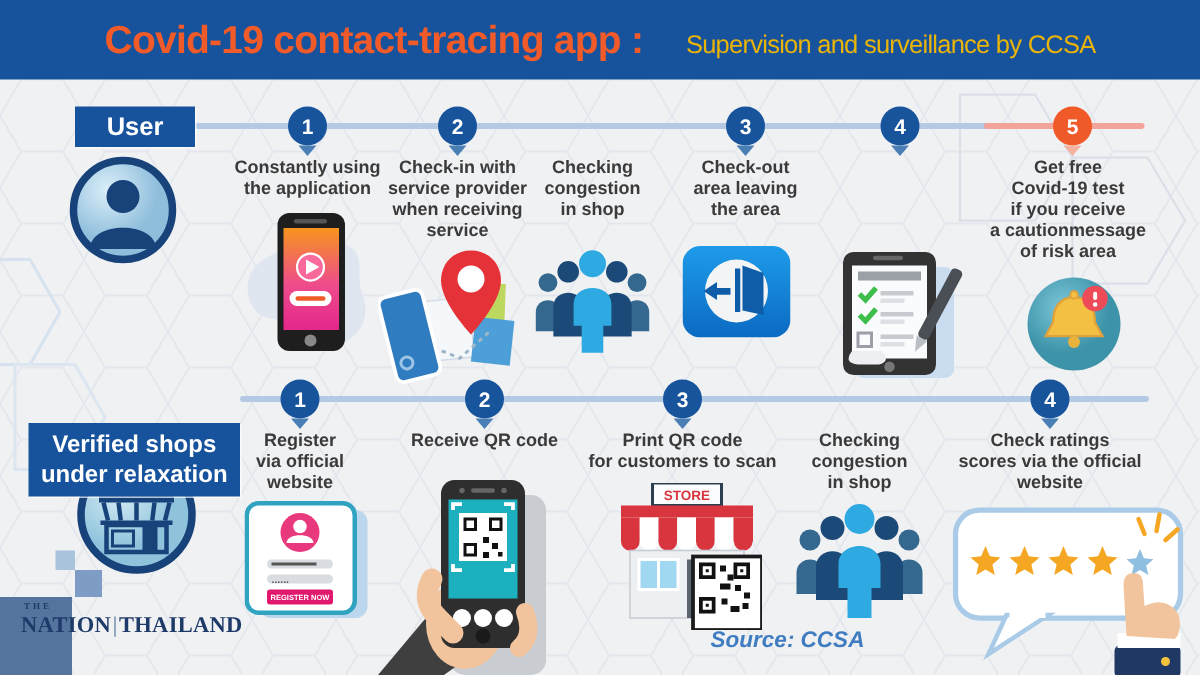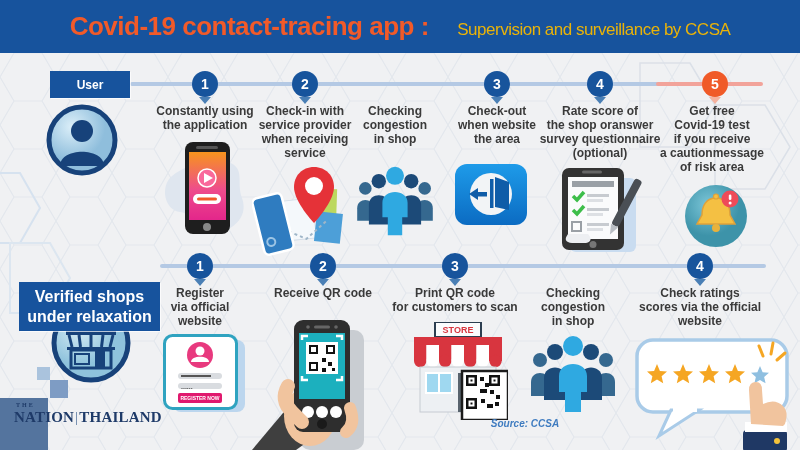--- a/index.html
+++ b/index.html
@@ -7,21 +7,21 @@
          font-family:"Liberation Sans",sans-serif;}
   
   .topbar{position:absolute;left:0;top:0;width:800px;height:53px;background:#17539D;
           display:flex;align-items:center;justify-content:center;}
   .topbar .t-orange{color:#F15A29;font-weight:bold;font-size:26px;letter-spacing:-0.5px;text-align:center;}
   .topbar .t-white{color:#eab308;font-weight:400;font-size:17px;margin-left:24px;letter-spacing:-0.5px;}
   
   .rowbox{position:absolute;background:#17539D;color:#fff;font-weight:bold;
           display:flex;align-items:center;justify-content:center;text-align:center;
           white-space:pre-line;z-index:5;box-shadow:1px 1px 0 rgba(255,255,255,.7);}
-  .userbox{left:50px;top:71px;width:80px;height:27px;font-size:12px;}
+  .userbox{left:50px;top:71px;width:80px;height:27px;font-size:17px;}
   .shopbox{left:19px;top:243px;width:141px;height:49px;font-size:16px;line-height:20px;margin-top:39px;}
   
   .tline{position:absolute;height:4px;border-radius:2px;z-index:1;}
   .l1b{left:130px;top:82px;width:532px;background:#B4C9E4;}
   .l1s{left:656px;top:82px;width:107px;background:#F2A39A;}
   .l2b{left:160px;top:264px;width:606px;background:#B4C9E4;}
   
   .dot{position:absolute;width:26px;height:26px;border-radius:50%;color:#fff;
        font-size:14px;font-weight:bold;display:flex;align-items:center;justify-content:center;
        z-index:6;}
@@ -31,21 +31,21 @@
        border-right:6px solid transparent;z-index:6;}
   .tri.blue{border-top:7px solid #4A7FB5;}
   .tri.salmon{border-top:7px solid #F5B29F;}
   
   .lbl{position:absolute;font-size:12px;line-height:14px;font-weight:bold;color:#3A3A3A;
        text-align:center;white-space:pre-line;z-index:4;}
   
   .ic{position:absolute;z-index:3;}
   
   .source{position:absolute;left:450px;top:418px;width:150px;text-align:center;
-          font-size:10px;font-style:italic;font-weight:bold;color:#3F7CC0;z-index:4;}
+          font-size:15px;font-style:italic;font-weight:bold;color:#3F7CC0;z-index:4;}
   
   .logo-rect{position:absolute;left:0;top:398px;width:48px;height:52px;background:#54749E;z-index:2;}
   .sq1{position:absolute;left:37px;top:367px;width:13px;height:13px;background:#AAC3DD;z-index:2;}
   .sq2{position:absolute;left:50px;top:380px;width:18px;height:18px;background:#7E9CC4;z-index:2;}
   .logo-text{position:absolute;left:14px;top:402px;z-index:3;color:#1E3A68;
              font-family:"Liberation Serif",serif;}
   .logo-the{display:block;font-size:6px;letter-spacing:2px;font-weight:bold;margin-left:2px;}
   .logo-main{font-size:15px;font-weight:bold;letter-spacing:0.2px;white-space:nowrap;}
   .logo-div{font-weight:400;color:#54749E;padding:0 1px;}
 </style>
@@ -93,26 +93,22 @@
   <div class="lbl" style="left:245px;top:104px;width:120px">Check-in with
 service provider
 when receiving
 service</div>
   <div class="lbl" style="left:145px;top:104px;width:120px">Constantly using
 the application</div>
   <div class="lbl" style="left:345px;top:104px;width:100px">Checking
 congestion
 in shop</div>
   <div class="lbl" style="left:442px;top:104px;width:110px">Check-out
-when website
+area leaving
 the area</div>
-  <div class="lbl" style="left:525px;top:104px;width:150px">Rate score of
-the shop oranswer
-survey questionnaire
-(optional)</div>
   <div class="lbl" style="left:642px;top:104px;width:140px">Get free
 Covid-19 test
 if you receive
 a cautionmessage
 of risk area</div>
 
   <svg class="ic" style="left:46px;top:104px" width="72" height="72" viewBox="0 0 72 72">
     <defs>
         <radialGradient id="gav" cx="35%" cy="30%">
           <stop offset="0%" stop-color="#DCEFF9"></stop>

